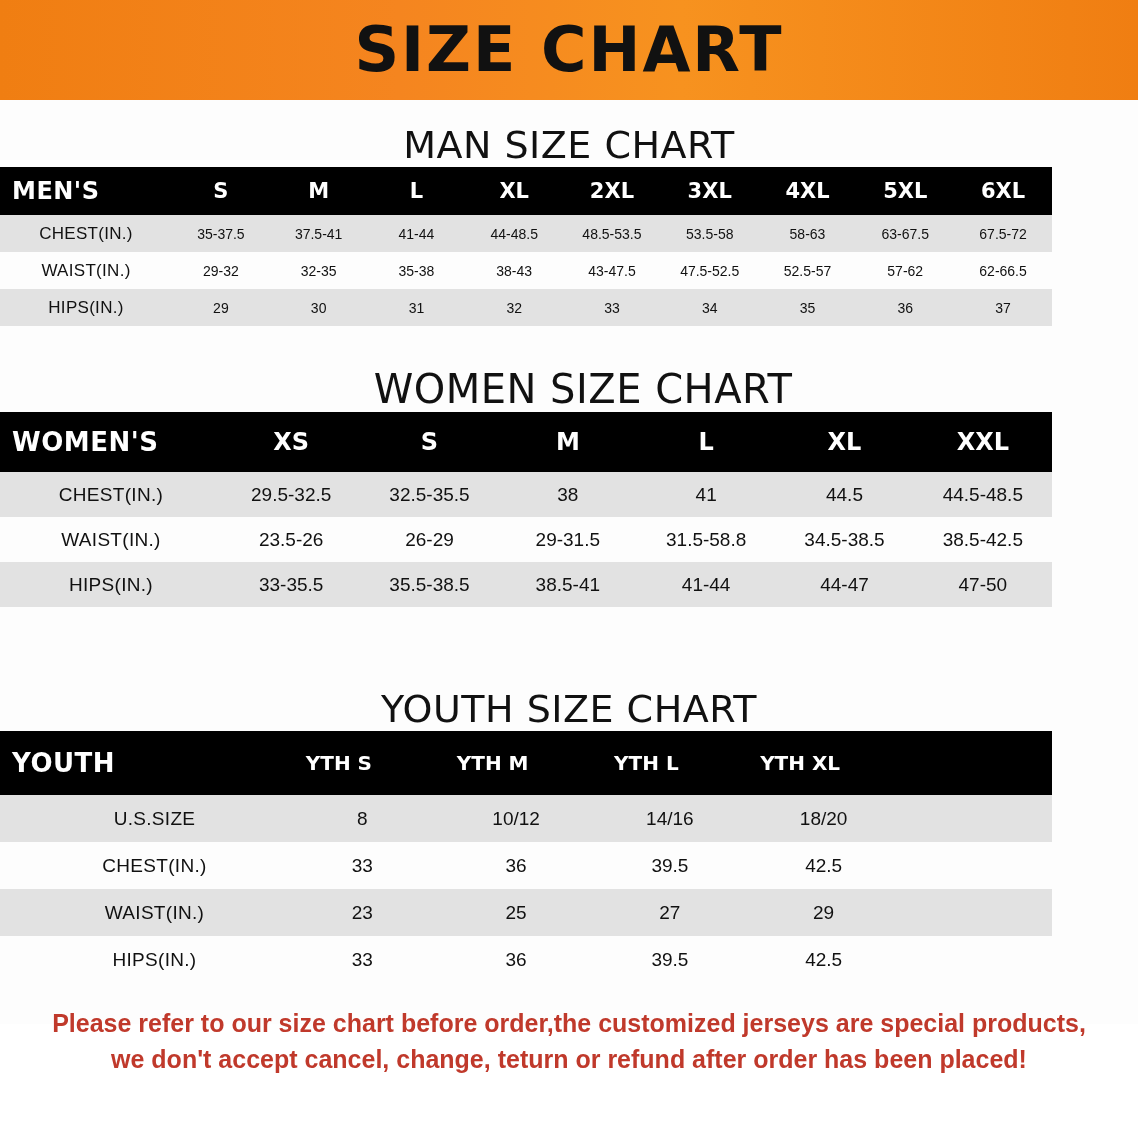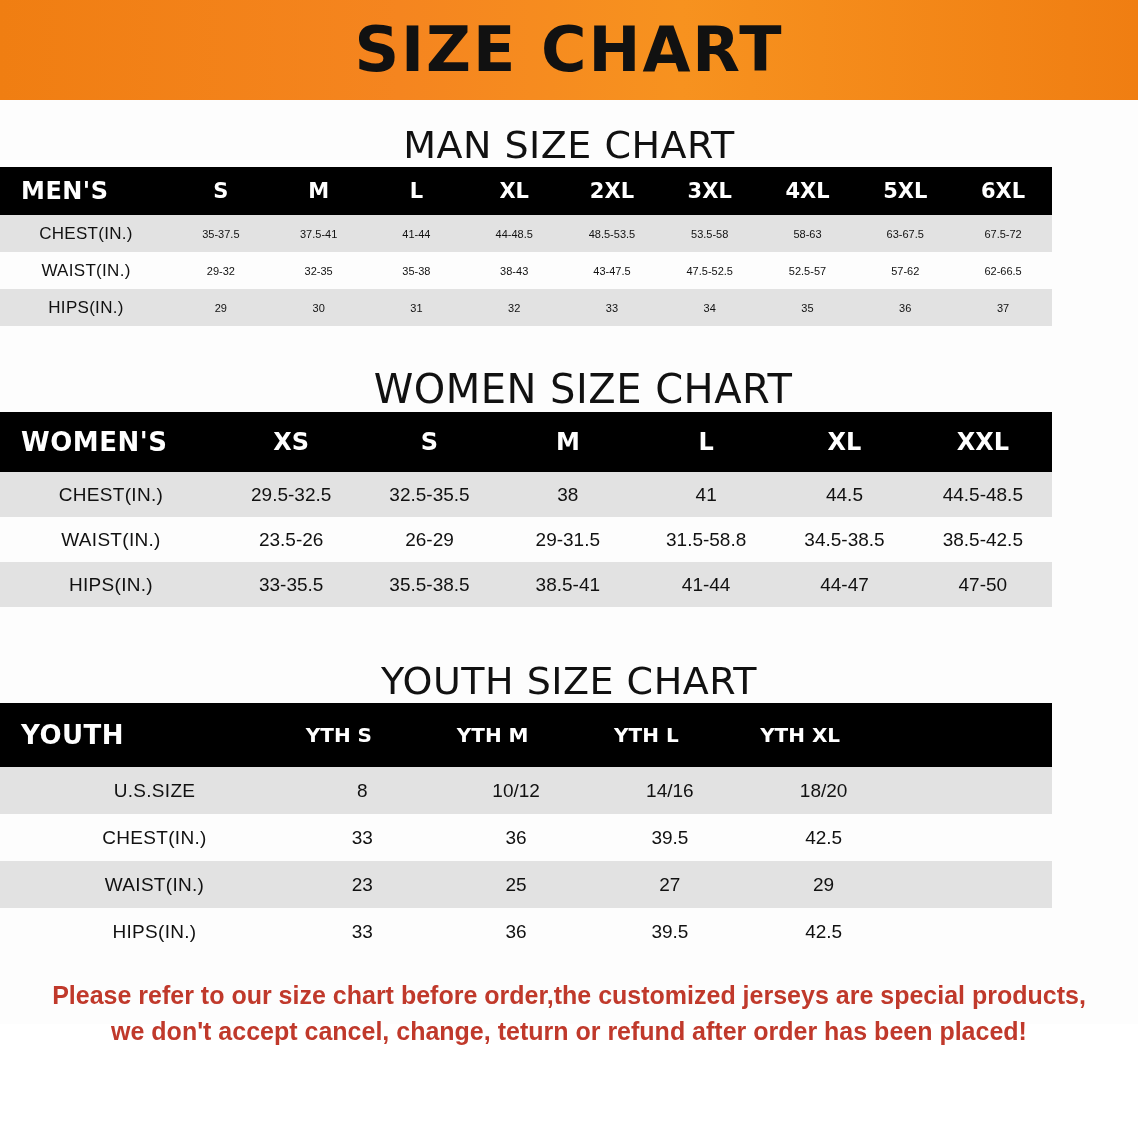--- a/index.html
+++ b/index.html
@@ -40,59 +40,59 @@
   
   .section-title {
     text-align: center;
     font-family: "DejaVu Sans", sans-serif;
     font-weight: 400;
     color: #111111;
     letter-spacing: 0.5px;
   }
   .t-man    { font-size: 38px; margin-top: 23px; }
   .t-women  { font-size: 40px; margin-top: 40px; padding-left: 28px; }
-  .t-youth  { font-size: 38px; margin-top: 52px; }
+  .t-youth  { font-size: 38px; margin-top: 80px; }
 
   
   .table-wrap {
     margin: 0 auto;
     background: transparent;
   }
   table.size {
     border-collapse: collapse;
     table-layout: fixed;
   }
   table.size thead th {
     background: #000000;
     color: #ffffff;
     font-family: "DejaVu Sans", sans-serif;
     font-weight: 700;
     text-align: center;
   }
   table.size thead th.rowlabel {
     text-align: left;
-    padding-left: 21px;
+    padding-left: 12px;
     letter-spacing: 0.5px;
   }
   table.size tbody td {
     text-align: center;
     color: #111111;
     font-family: "Liberation Sans", sans-serif;
   }
   table.size tbody td.rowlabel {
     letter-spacing: 0.3px;
   }
   tr.shade td { background: #e2e2e2; }
   tr.plain td { background: #fdfdfd; }
 
   
   .man table.size { width: 1052px; }
   .man thead th { height: 46px; font-size: 21px; }
   .man thead th.rowlabel { font-size: 24px; }
-  .man tbody td { height: 35px; font-size: 11px; }
+  .man tbody td { height: 35px; font-size: 14px; }
   .man tbody td.rowlabel { font-size: 17px; }
 
   
   .women table.size { width: 1052px; }
   .women thead th { height: 58px; font-size: 24px; }
   .women thead th.rowlabel { font-size: 26px; }
   .women tbody td { height: 43px; font-size: 19px; }
   .women tbody td.rowlabel { font-size: 19px; }
 
   

